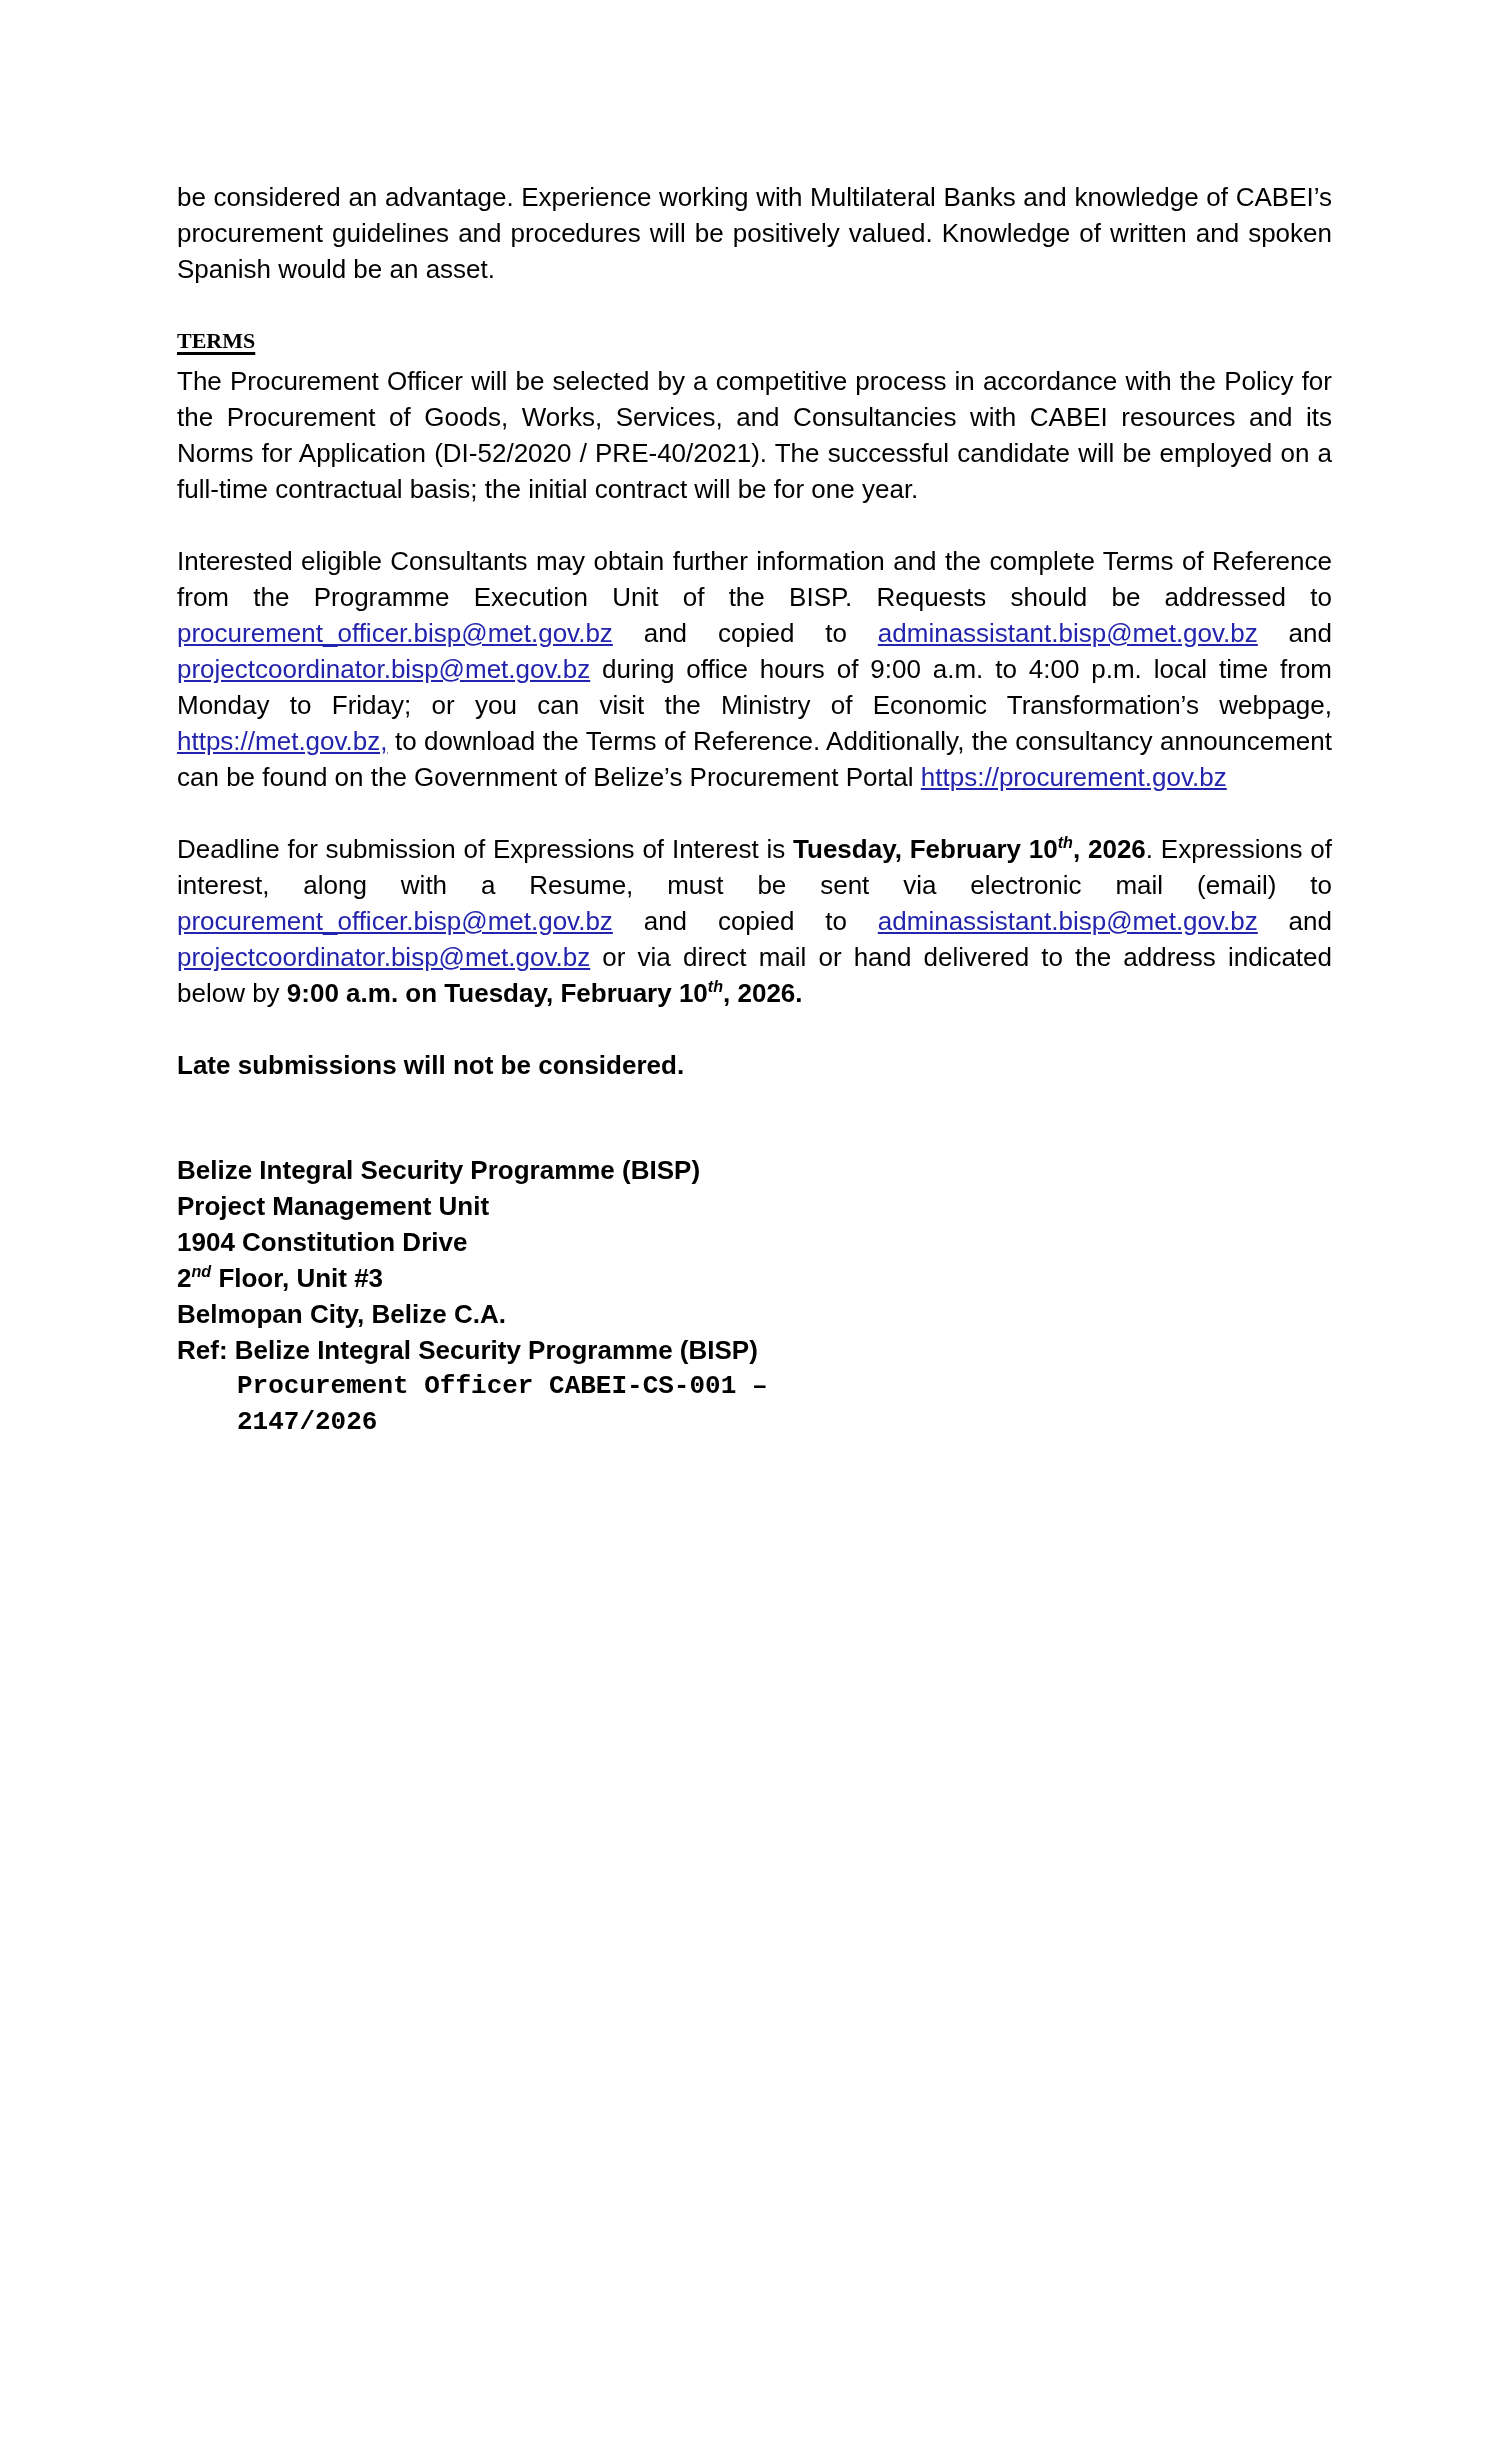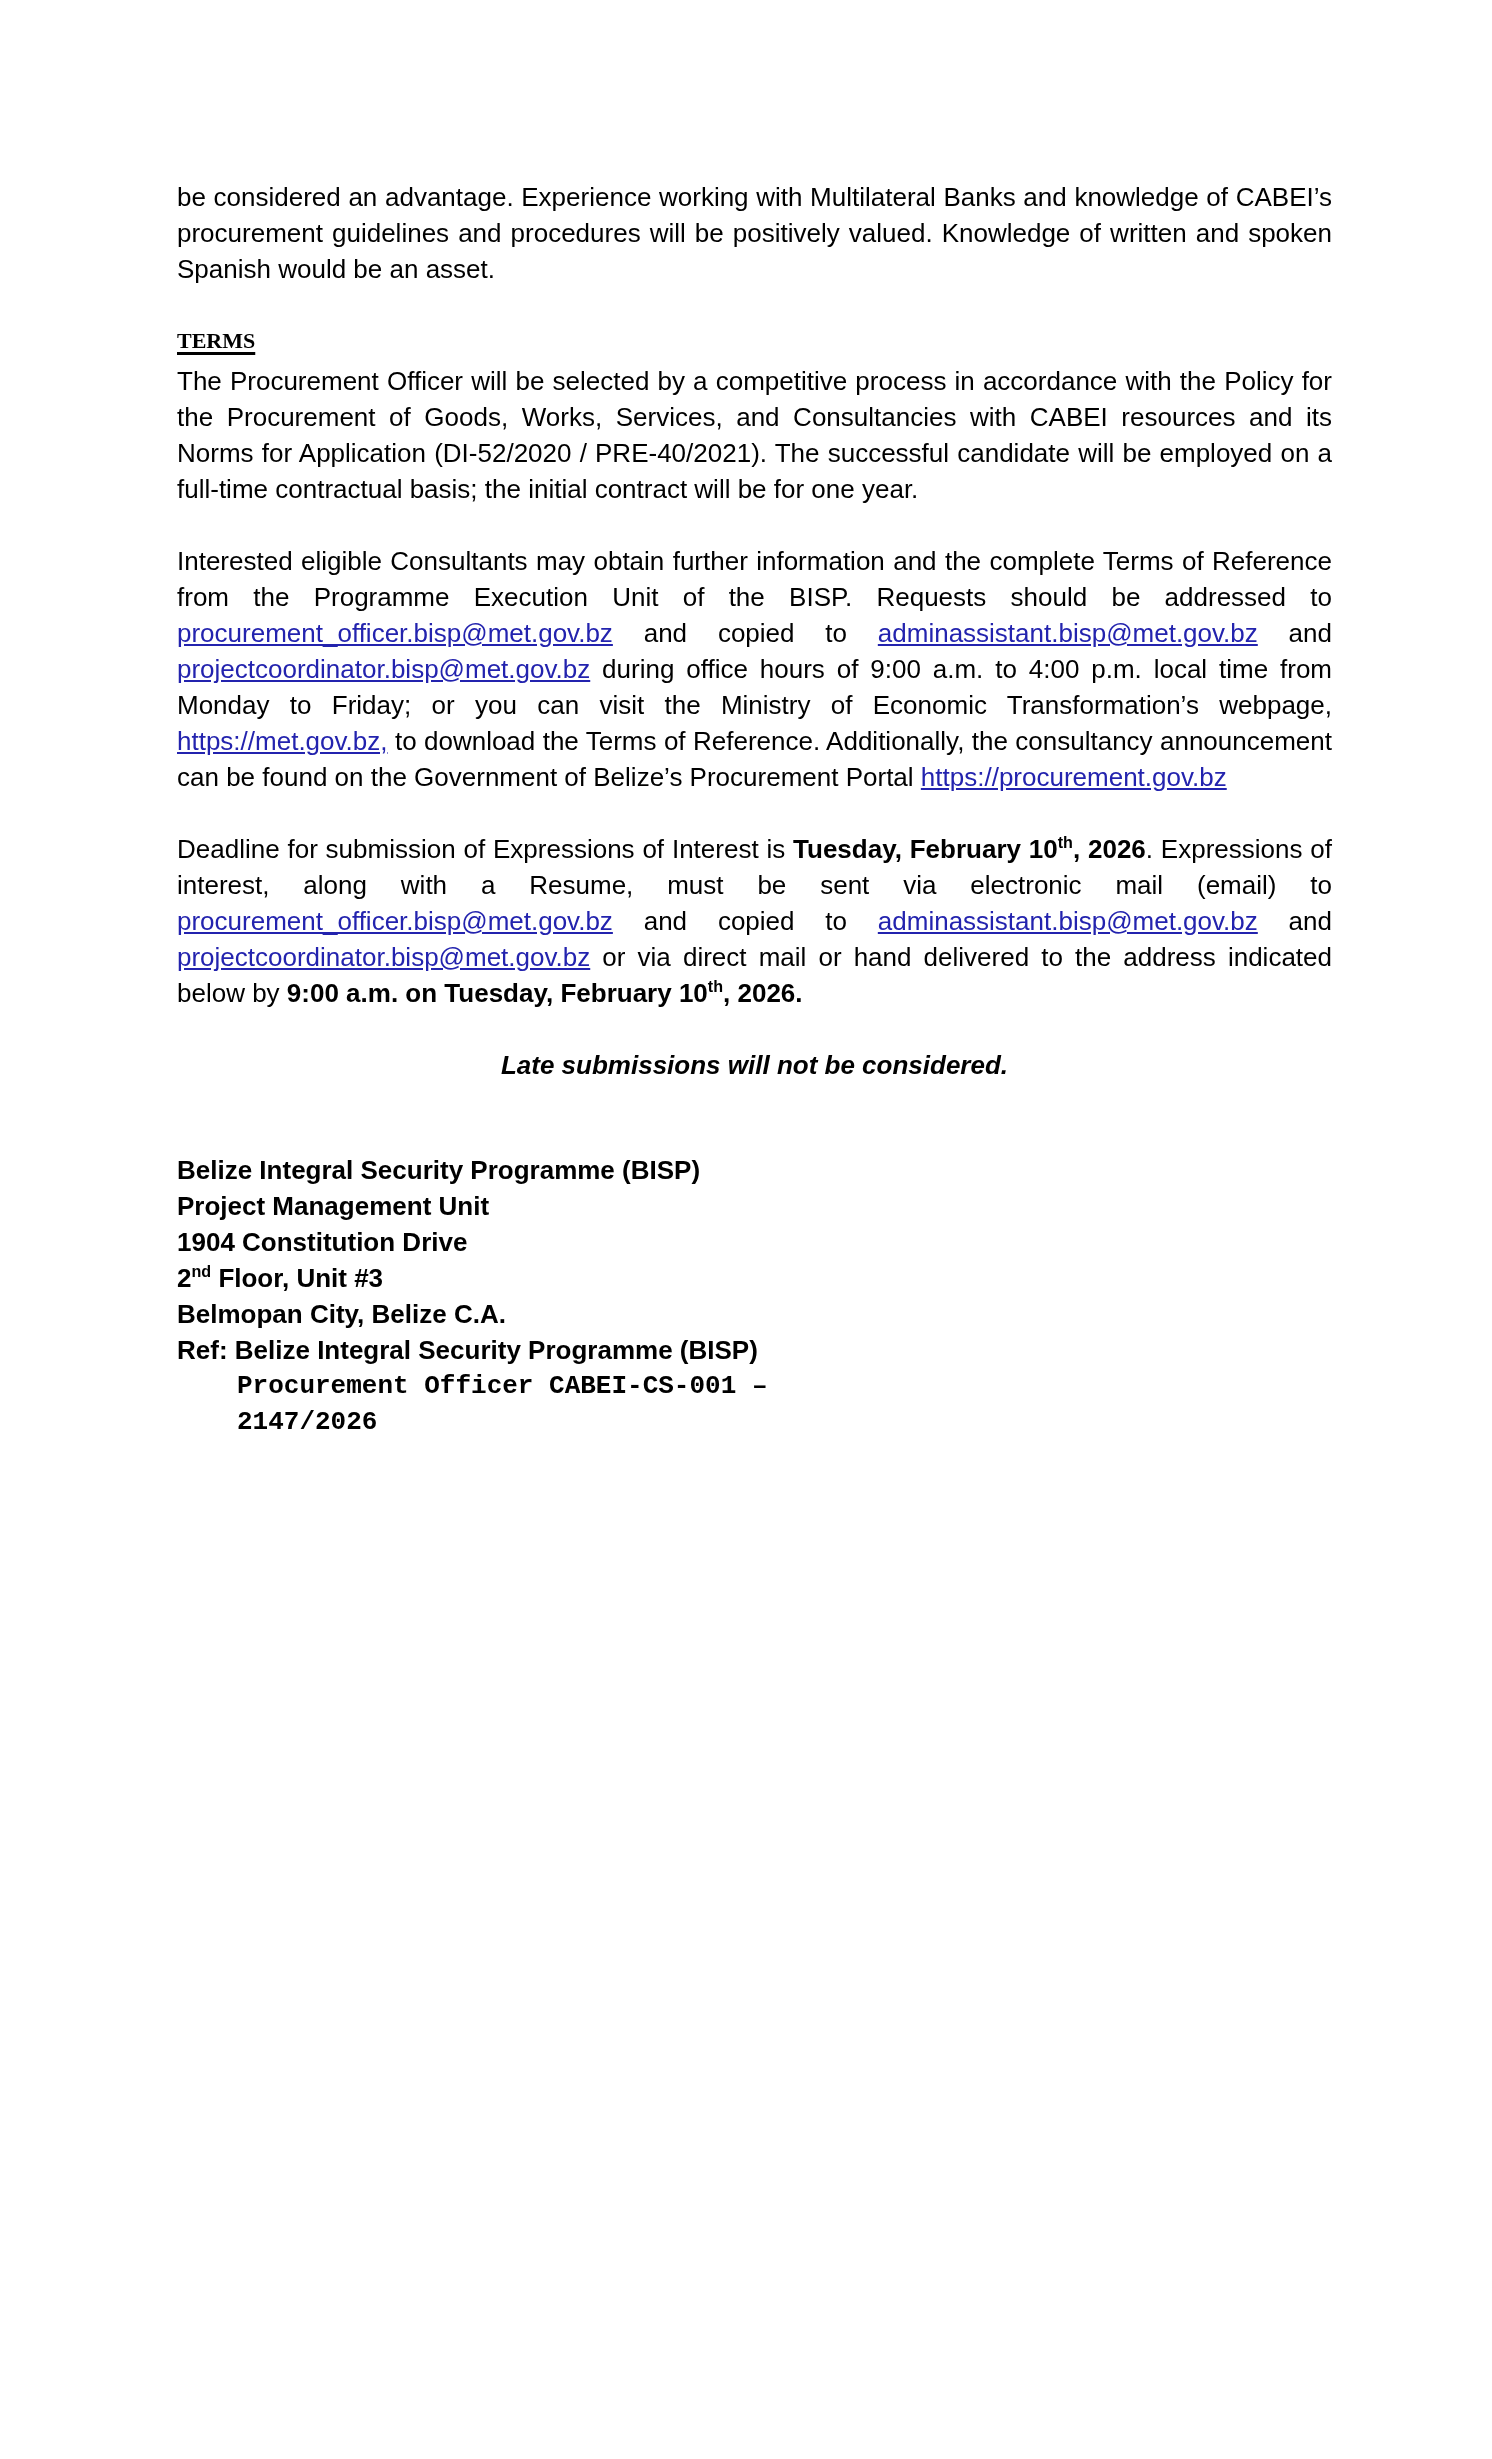--- a/index.html
+++ b/index.html
@@ -20,42 +20,42 @@
     line-height:36px;
     color:var(--text-color);
     overflow:hidden;
   }
   p.para{
     margin:0 0 36px 0;
     text-align:justify;
   }
   p.para.note{
     margin-top:24px;
-    text-align:center;
-    font-style:italic;
+    text-align:left;
   }
   h2.terms-heading{
     font-family:"Liberation Serif","DejaVu Serif",serif;
     font-size:22px;
     font-weight:700;
     text-decoration:underline;
     text-decoration-thickness:2.9px;
     text-underline-offset:3.8px;
     margin:0 0 3.8px 0;
     line-height:36px;
   }
   a{
     color:var(--link-color);
     text-decoration:underline;
     cursor:pointer;
   }
   sup{
     font-size:0.62em;
     line-height:0;
     vertical-align:super;
+    font-style:italic;
   }
   .b{font-weight:700;}
   .address{
     margin-top:69px;
     font-weight:700;
   }
   .address-line{line-height:36px;}
   .address-line.indented{padding-left:60px;font-family:Liberation Mono, monospace;}
 </style>
 </head>

